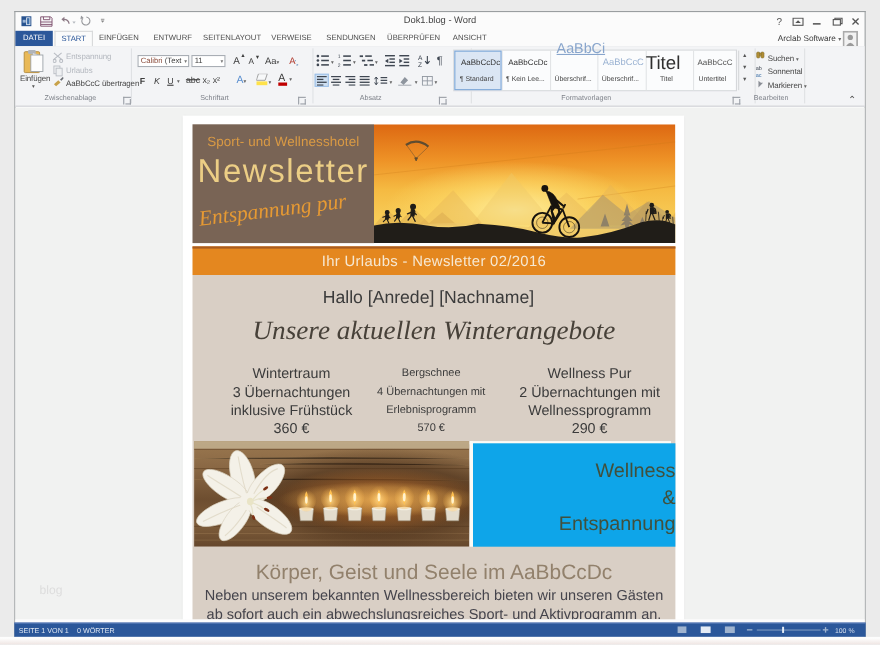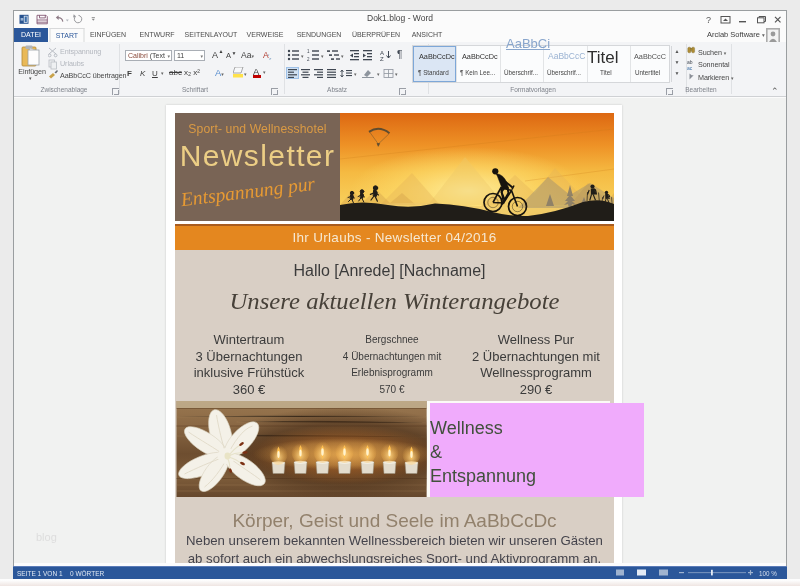--- a/index.html
+++ b/index.html
@@ -25,21 +25,21 @@
 
 #docarea { left:14px; top:98px; width:772px; height:468px; background:#f1f2f1; }
 #page { left:166px; top:105px; width:456px; height:461px; background:#fff; box-shadow:0 0 2px rgba(0,0,0,0.18); }
 
 #brown { left:175px; top:113px; width:165px; height:108px; background:#796455; }
 #banner { left:340px; top:113px; width:274px; height:108px; }
 #obar { left:175px; top:224px; width:439px; height:26px; background:#e4871f; border-top:2px solid #a85c20; color:#f6e8d2; text-align:center; font-size:13.5px; letter-spacing:0.3px; line-height:24px; }
 #beige { left:175px; top:250px; width:439px; height:316px; background:#d9cfc5; }
 .doctext { color:#3b3b3b; text-align:center; }
 #photo { left:176px; top:401px; width:251px; height:96px; }
-#green { left:430px; top:403px; width:214px; height:94px; background:#f0abfc; color:#41503c; text-align:left; font-size:18px; }
+#green { left:430px; top:403px; width:184px; height:94px; background:#0ea5e9; color:#41503c; text-align:right; font-size:18px; }
 #statusbar { left:13px; top:566px; width:774px; height:13px; border-top:1px solid #5b7cb8; background:#2b579a; color:#dfe7f2; font-size:6.5px; }
 #belowwin { left:0; top:579px; width:800px; height:7px; background:linear-gradient(#fdfdfd 20%,#efe5e2); }
 </style>
 </head>
 <body>
 <div class="abs" id="win"></div>
 <div class="abs" id="title">Dok1.blog - Word</div>
 
 <svg class="abs" style="left:18px;top:14px" width="80" height="11" viewBox="0 0 80 11">
 
@@ -358,26 +358,26 @@
     <path d="M262.5 84 l-0.4 7.2 m9.4 -7 l0.6 6.8" stroke-width="0.6" fill="none"></path>
   </g>
 
   <g stroke="#5f4c30" fill="none">
     <path d="M29 18.8 Q39 12.2 49.5 20.2" stroke-width="2"></path>
     <path d="M29.8 19.2 L38.3 31 L48.8 21" stroke-width="0.45"></path>
     <path d="M37 30.5 l1.3 2.8 1.3 -2.8 z" fill="#5f4c30" stroke-width="0.7"></path>
   </g>
 </svg>
 
-<div class="abs" id="obar">Ihr Urlaubs - Newsletter 04/2016</div>
+<div class="abs" id="obar">Ihr Urlaubs - Newsletter 02/2016</div>
 
 <div class="abs" id="beige"></div>
 <div class="abs doctext" style="left:170px;top:262px;width:439px;font-size:16px;">Hallo [Anrede] [Nachname]</div>
 <div class="abs doctext" style="left:175px;top:288px;width:439px;font-size:24px;color:#474139;font-family:'Liberation Serif',serif;font-style:italic;transform:scaleX(1.03);">Unsere aktuellen Winterangebote</div>
-<div class="abs doctext" style="left:176px;top:332px;width:146px;font-size:13px;line-height:16.5px;">Wintertraum<br>3 Übernachtungen<br>inklusive Frühstück<br>360 €</div>
+<div class="abs doctext" style="left:192px;top:332px;width:146px;font-size:13px;line-height:16.5px;">Wintertraum<br>3 Übernachtungen<br>inklusive Frühstück<br>360 €</div>
 <div class="abs doctext" style="left:319px;top:332px;width:146px;font-size:10px;line-height:16.5px;">Bergschnee<br>4 Übernachtungen mit<br>Erlebnisprogramm<br>570 €</div>
 <div class="abs doctext" style="left:463px;top:332px;width:146px;font-size:13px;line-height:16.5px;">Wellness Pur<br>2 Übernachtungen mit<br>Wellnessprogramm<br>290 €</div>
 
 <svg class="abs" id="photo" width="250" height="96" viewBox="0 0 250 96">
   <defs>
     <linearGradient id="wood" x1="0" y1="0" x2="0" y2="1">
       <stop offset="0" stop-color="#9a7850"></stop>
       <stop offset="0.25" stop-color="#8a6844"></stop>
       <stop offset="0.55" stop-color="#6e4e30"></stop>
       <stop offset="0.8" stop-color="#7d5c3a"></stop>

